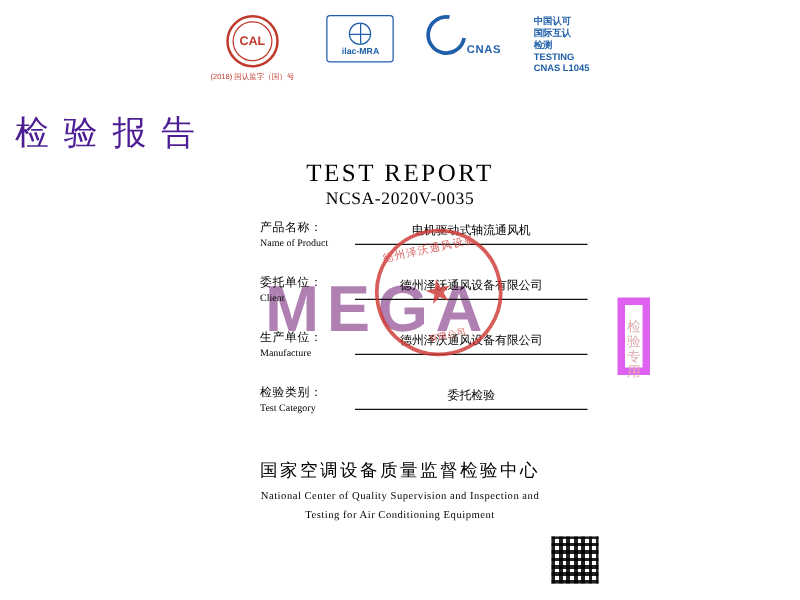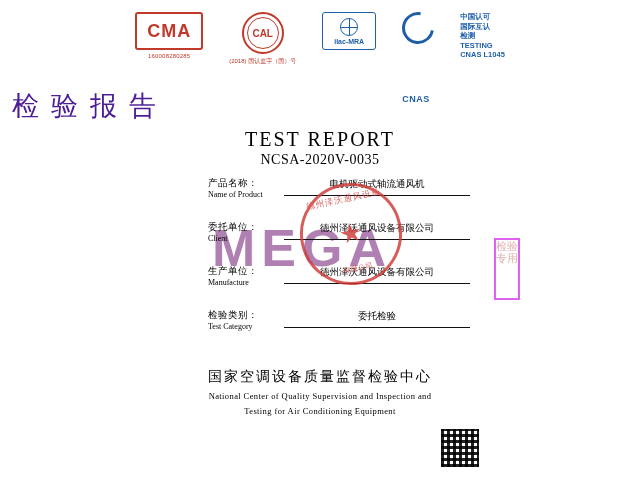--- a/index.html
+++ b/index.html
@@ -127,23 +127,22 @@
     margin-top: 2px;
     color: #1f5fa9;
     font-family: "Liberation Sans", sans-serif;
     font-size: 7px;
     font-weight: bold;
   }
 
   
   .cnas {
     display: flex;
-    flex-direction: column;
-    align-items: flex-start;
-    gap: 48px;
+    flex-direction: row;
+    align-items: flex-end;
   }
   .cnas-swirl {
     width: 26px;
     height: 26px;
     border-radius: 50%;
     border: 3px solid #1f5fa9;
     border-right-color: transparent;
     transform: rotate(-35deg);
   }
   .cnas-text {
@@ -311,26 +310,26 @@
     opacity: 0.55;
     user-select: none;
   }
   .wm-left { left: 212px; top: 218px; }
   .side-stamp {
     position: absolute;
     left: 494px;
     top: 238px;
     width: 26px;
     height: 62px;
-    border: 2px solid #d946ef;
+    border: 6px solid #d946ef;
     color: #d9a3a3;
     font-size: 11px;
     line-height: 1.1;
     text-align: center;
-    padding-top: 0;
+    padding-top: 12px;
     box-sizing: border-box;
     opacity: 0.85;
   }
 
   
   .qr {
     position: absolute;
     left: 440px;
     top: 428px;
     width: 38px;
@@ -342,24 +341,20 @@
     border: 1px solid #fff;
   }
 </style>
 </head>
 <body>
 
 <div class="page">
 
   <div class="marks">
 
-    <div class="mark">
-      <div class="cma-box">CMA</div>
-      <div class="cma-num">160008280285</div>
-    </div>
 
     <div class="mark">
       <div class="round-mark">
         <span class="inner-ring"></span>
         <span>CAL</span>
       </div>
       <div class="round-sub">(2018) 国认监字（国）号</div>
     </div>
 
     <div class="mark">

